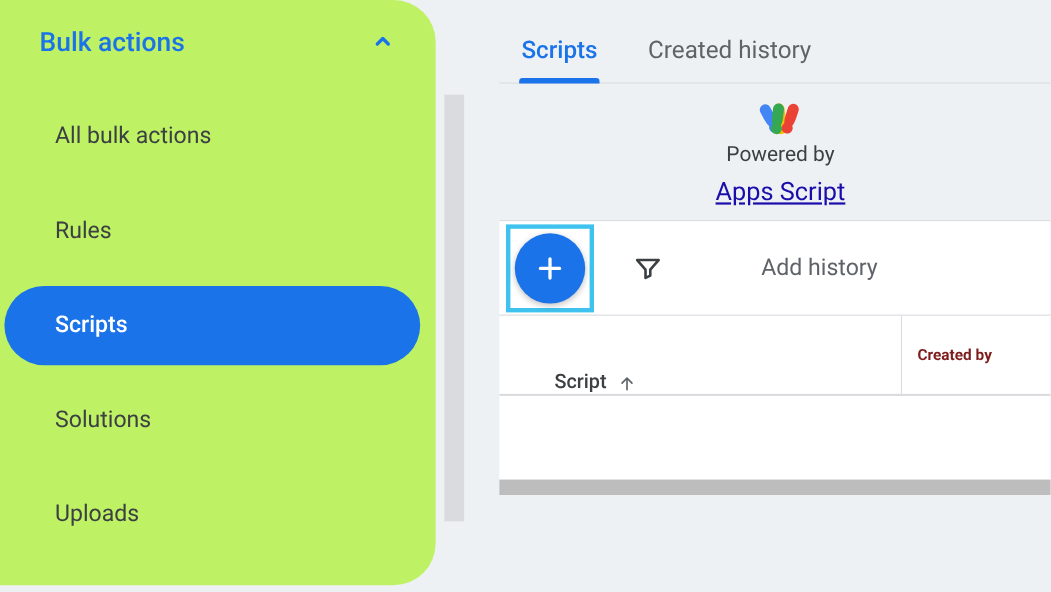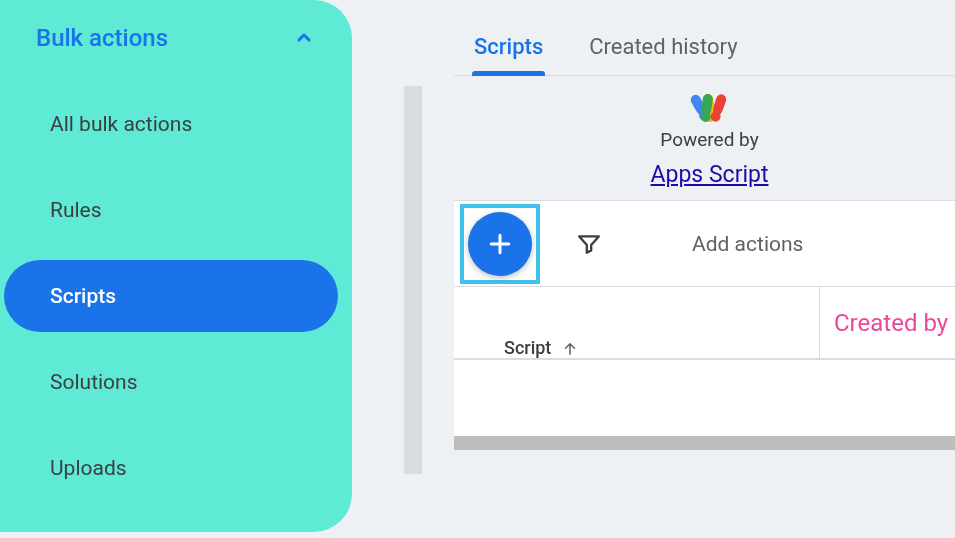--- a/index.html
+++ b/index.html
@@ -8,23 +8,23 @@
     background: #eef1f4;
     width: 955px;
     height: 538px;
     overflow: hidden;
     position: relative;
   }
   .sidebar {
     position: absolute;
     left: 0;
     top: 0;
-    width: 352px;
+    width: 396px;
     height: 532px;
-    background: #5eead4;
+    background: #bef264;
     border-top-right-radius: 38px;
     border-bottom-right-radius: 38px;
     padding: 24px 0 0 0;
   }
   .sidebar-header {
     display: flex;
     align-items: center;
     justify-content: space-between;
     padding: 0 36px 24px 36px;
   }
@@ -191,23 +191,23 @@
     font-size: 18px;
     font-weight: 500;
     color: #3c4043;
     border-right: 1px solid #dadce0;
     height: 100%;
     cursor: pointer;
   }
   .sort-arrow { width: 18px; height: 18px; }
   .col-created {
     padding-left: 14px;
-    font-size: 24px;
-    font-weight: 400;
-    color: #ec4899;
+    font-size: 14px;
+    font-weight: 700;
+    color: #7f1d1d;
     cursor: pointer;
   }
   .table-body {
     background: #fff;
     height: 76px;
   }
   .hscroll {
     height: 14px;
     background: #bdbdbd;
     margin-top: 0;
@@ -253,21 +253,21 @@
     <div class="fab-wrap">
       <div class="fab">
         <svg width="30" height="30" viewBox="0 0 24 24">
             <path d="M12 5v14M5 12h14" stroke="#fff" stroke-width="2.4" stroke-linecap="round"></path>
           </svg>
       </div>
     </div>
     <svg class="filter-icon" viewBox="0 0 24 24">
         <path d="M3 5h18l-7 8v5l-4 2v-7L3 5z" fill="none" stroke="#3c4043" stroke-width="2.2" stroke-linejoin="round"></path>
       </svg>
-    <span class="add-filter">Add actions</span>
+    <span class="add-filter">Add history</span>
   </div>
   <div class="table-head">
     <div class="col-script">
       <span>Script</span>
       <svg class="sort-arrow" viewBox="0 0 24 24">
           <path d="M12 19V5M6 11l6-6 6 6" fill="none" stroke="#5f6368" stroke-width="2" stroke-linecap="round" stroke-linejoin="round"></path>
         </svg>
     </div>
     <div class="col-created">Created by</div>
   </div>

